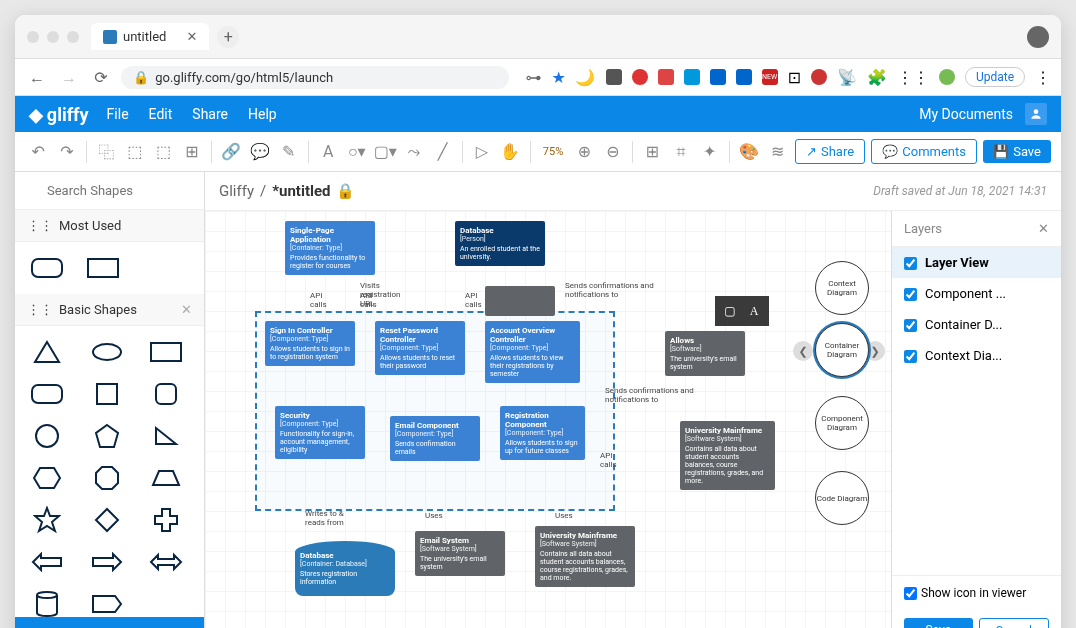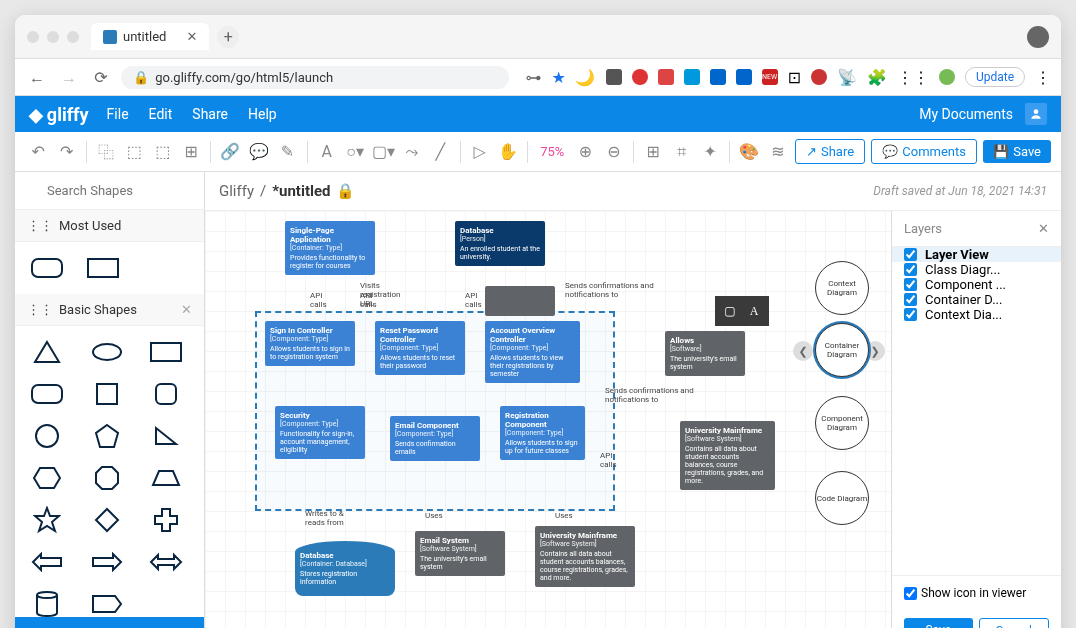--- a/index.html
+++ b/index.html
@@ -20,21 +20,21 @@
 .ext{width:16px;height:16px;border-radius:3px;font-size:12px}
 .update-btn{border:1px solid #ccc;border-radius:12px;padding:2px 10px;font-size:12px;color:#1a73e8;cursor:pointer}
 .menubar{background:#0b87e7;color:#fff;display:flex;align-items:center;padding:0 14px;height:36px;font-size:14px}
 .logo{font-weight:bold;font-size:18px;margin-right:18px;display:flex;align-items:center;gap:4px}
 .menu-item{margin-right:20px;cursor:pointer}
 .mydocs{margin-left:auto;margin-right:12px;cursor:pointer}
 .avatar{width:22px;height:22px;background:#3a9cf0;border-radius:2px;display:flex;align-items:center;justify-content:center}
 .toolbar{background:#fff;border-bottom:1px solid #ddd;display:flex;align-items:center;padding:4px 10px;height:40px;gap:2px}
 .tbtn{width:28px;height:28px;display:flex;align-items:center;justify-content:center;color:#888;cursor:pointer;font-size:16px;border-radius:3px}
 .tsep{width:1px;height:22px;background:#ddd;margin:0 4px}
-.zoom{font-size:13px;color:#ec4899;padding:0 6px}
+.zoom{font-size:11px;color:#a16207;padding:0 6px}
 .action-btn{border:1px solid #0b87e7;color:#0b87e7;background:#fff;padding:4px 10px;border-radius:3px;font-size:13px;cursor:pointer;display:flex;align-items:center;gap:4px}
 .save-btn{background:#0b87e7;color:#fff;border:none}
 .main{display:flex;height:480px}
 .sidebar{width:190px;background:#fff;border-right:1px solid #ddd;display:flex;flex-direction:column}
 .search-box{padding:6px;border-bottom:1px solid #eee}
 .search-input{width:100%;padding:5px 8px 5px 26px;border:none;font-size:13px;color:#aaa;background:#fff}
 .cat-header{padding:8px 12px;font-size:13px;color:#333;background:#f8f8f8;border-bottom:1px solid #eee;display:flex;align-items:center;gap:6px}
 .shapes-grid{padding:10px;display:grid;grid-template-columns:repeat(3,1fr);gap:10px;flex:1;overflow-y:auto}
 .shape{width:44px;height:32px;display:flex;align-items:center;justify-content:center;cursor:pointer}
 .shape svg{stroke:#0a2540;stroke-width:2;fill:none}
@@ -50,21 +50,21 @@
 .node-gray{background:#606468}
 .node-title{font-weight:bold;font-size:8px}
 .node-sub{font-size:7px;opacity:0.9}
 .node-desc{font-size:7px;margin-top:2px}
 .db-shape{background:#2b7bb9;border-radius:50% 50% 8px 8px / 20% 20% 8px 8px}
 .selection{position:absolute;border:2px dashed #2b7bb9;background:rgba(43,123,185,0.03)}
 .circle-node{position:absolute;width:54px;height:54px;border:1px solid #333;border-radius:50%;background:#fff;display:flex;align-items:center;justify-content:center;text-align:center;font-size:8px;color:#333;flex-direction:column}
 .circle-selected{box-shadow:0 0 0 2px #2b7bb9}
 .layers-panel{position:absolute;right:0;top:0;bottom:0;width:170px;background:#fff;border-left:1px solid #ddd;display:flex;flex-direction:column}
 .layers-header{padding:10px 12px;font-size:13px;color:#888;display:flex;justify-content:space-between;border-bottom:1px solid #eee}
-.layer-item{padding:0 12px;font-size:13px;display:flex;align-items:center;gap:8px;cursor:pointer}
+.layer-item{padding:8px 12px;font-size:13px;display:flex;align-items:flex-end;gap:8px;cursor:pointer}
 .layer-item.active{background:#e8f2fb;font-weight:bold}
 .layer-item input{cursor:pointer;accent-color:#0b87e7}
 .viewer-check{padding:10px 12px;font-size:12px;display:flex;align-items:center;gap:4px;border-top:1px solid #eee;margin-top:auto}
 .layer-btns{display:flex;gap:6px;padding:8px 12px}
 .lbtn{flex:1;padding:5px;font-size:12px;border-radius:3px;cursor:pointer;text-align:center}
 .lbtn-save{background:#0b87e7;color:#fff}
 .lbtn-cancel{background:#fff;color:#0b87e7;border:1px solid #0b87e7}
 .arrow-pager{position:absolute;width:20px;height:20px;border-radius:50%;background:#ddd;display:flex;align-items:center;justify-content:center;font-size:11px;color:#666;cursor:pointer}
 .text-tool{position:absolute;background:#3a3a3a;padding:4px;display:flex;gap:2px}
 .text-tool span{width:22px;height:22px;display:flex;align-items:center;justify-content:center;color:#fff;font-size:12px}
@@ -439,24 +439,20 @@
           <div class="layers-header">
             <span>Layers</span>
             <span style="cursor:pointer">✕</span>
           </div>
           <div class="layer-item active">
               <input type="checkbox" checked="" style="">
               <span>Layer View</span>
             </div>
           <div class="layer-item">
               <input type="checkbox" checked="" style="">
-              <span>Class Diagr...</span>
-            </div>
-          <div class="layer-item">
-              <input type="checkbox" checked="" style="">
               <span>Component ...</span>
             </div>
           <div class="layer-item">
               <input type="checkbox" checked="" style="">
               <span>Container D...</span>
             </div>
           <div class="layer-item">
               <input type="checkbox" checked="" style="">
               <span>Context Dia...</span>
             </div>

